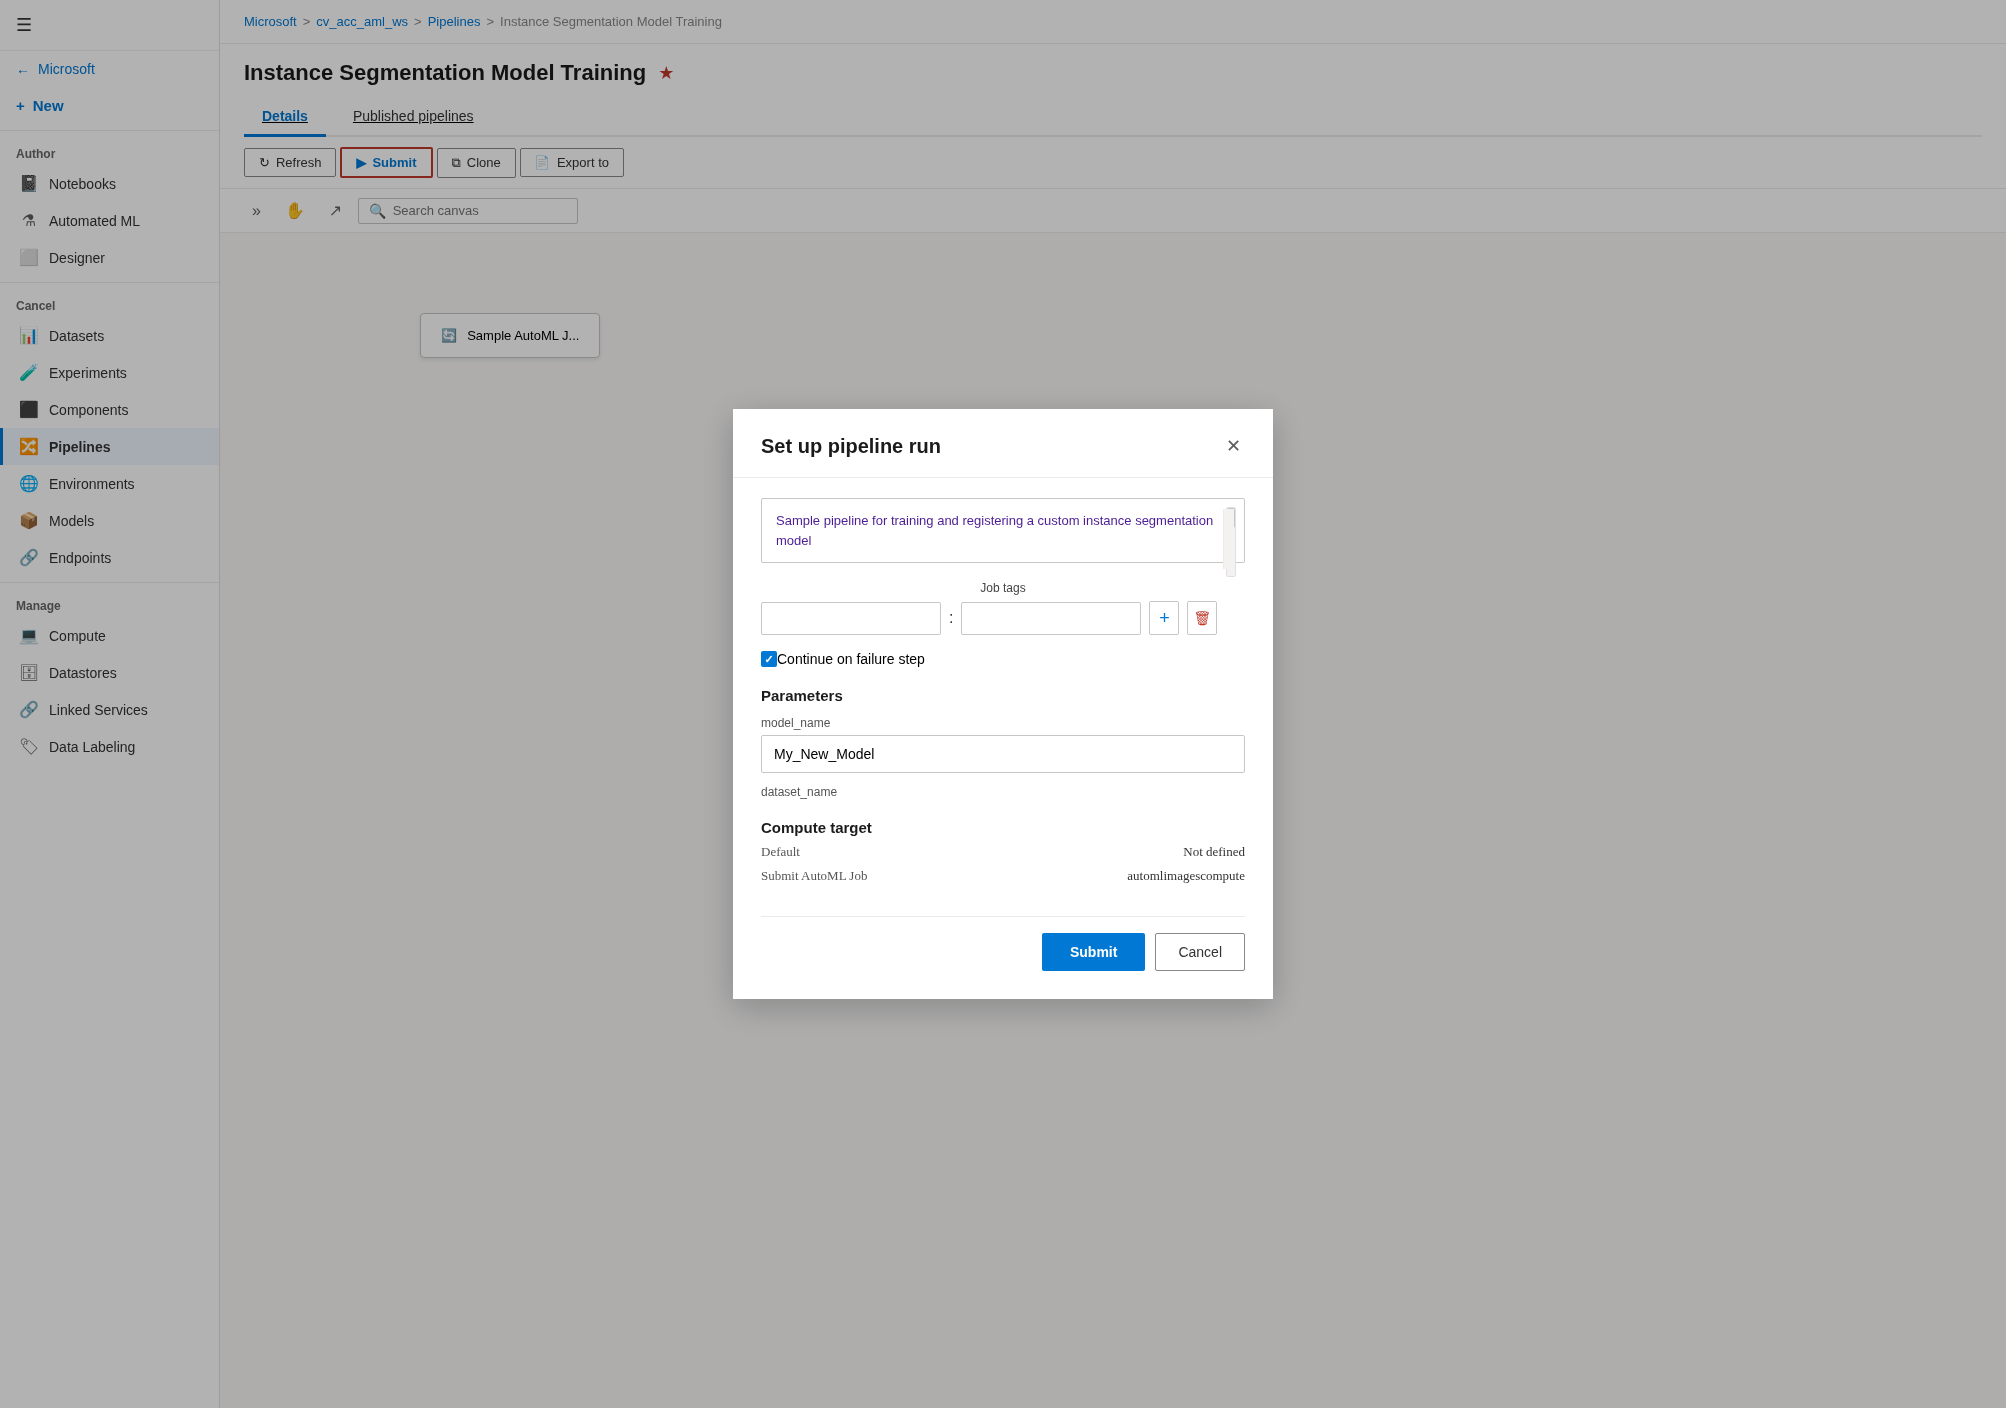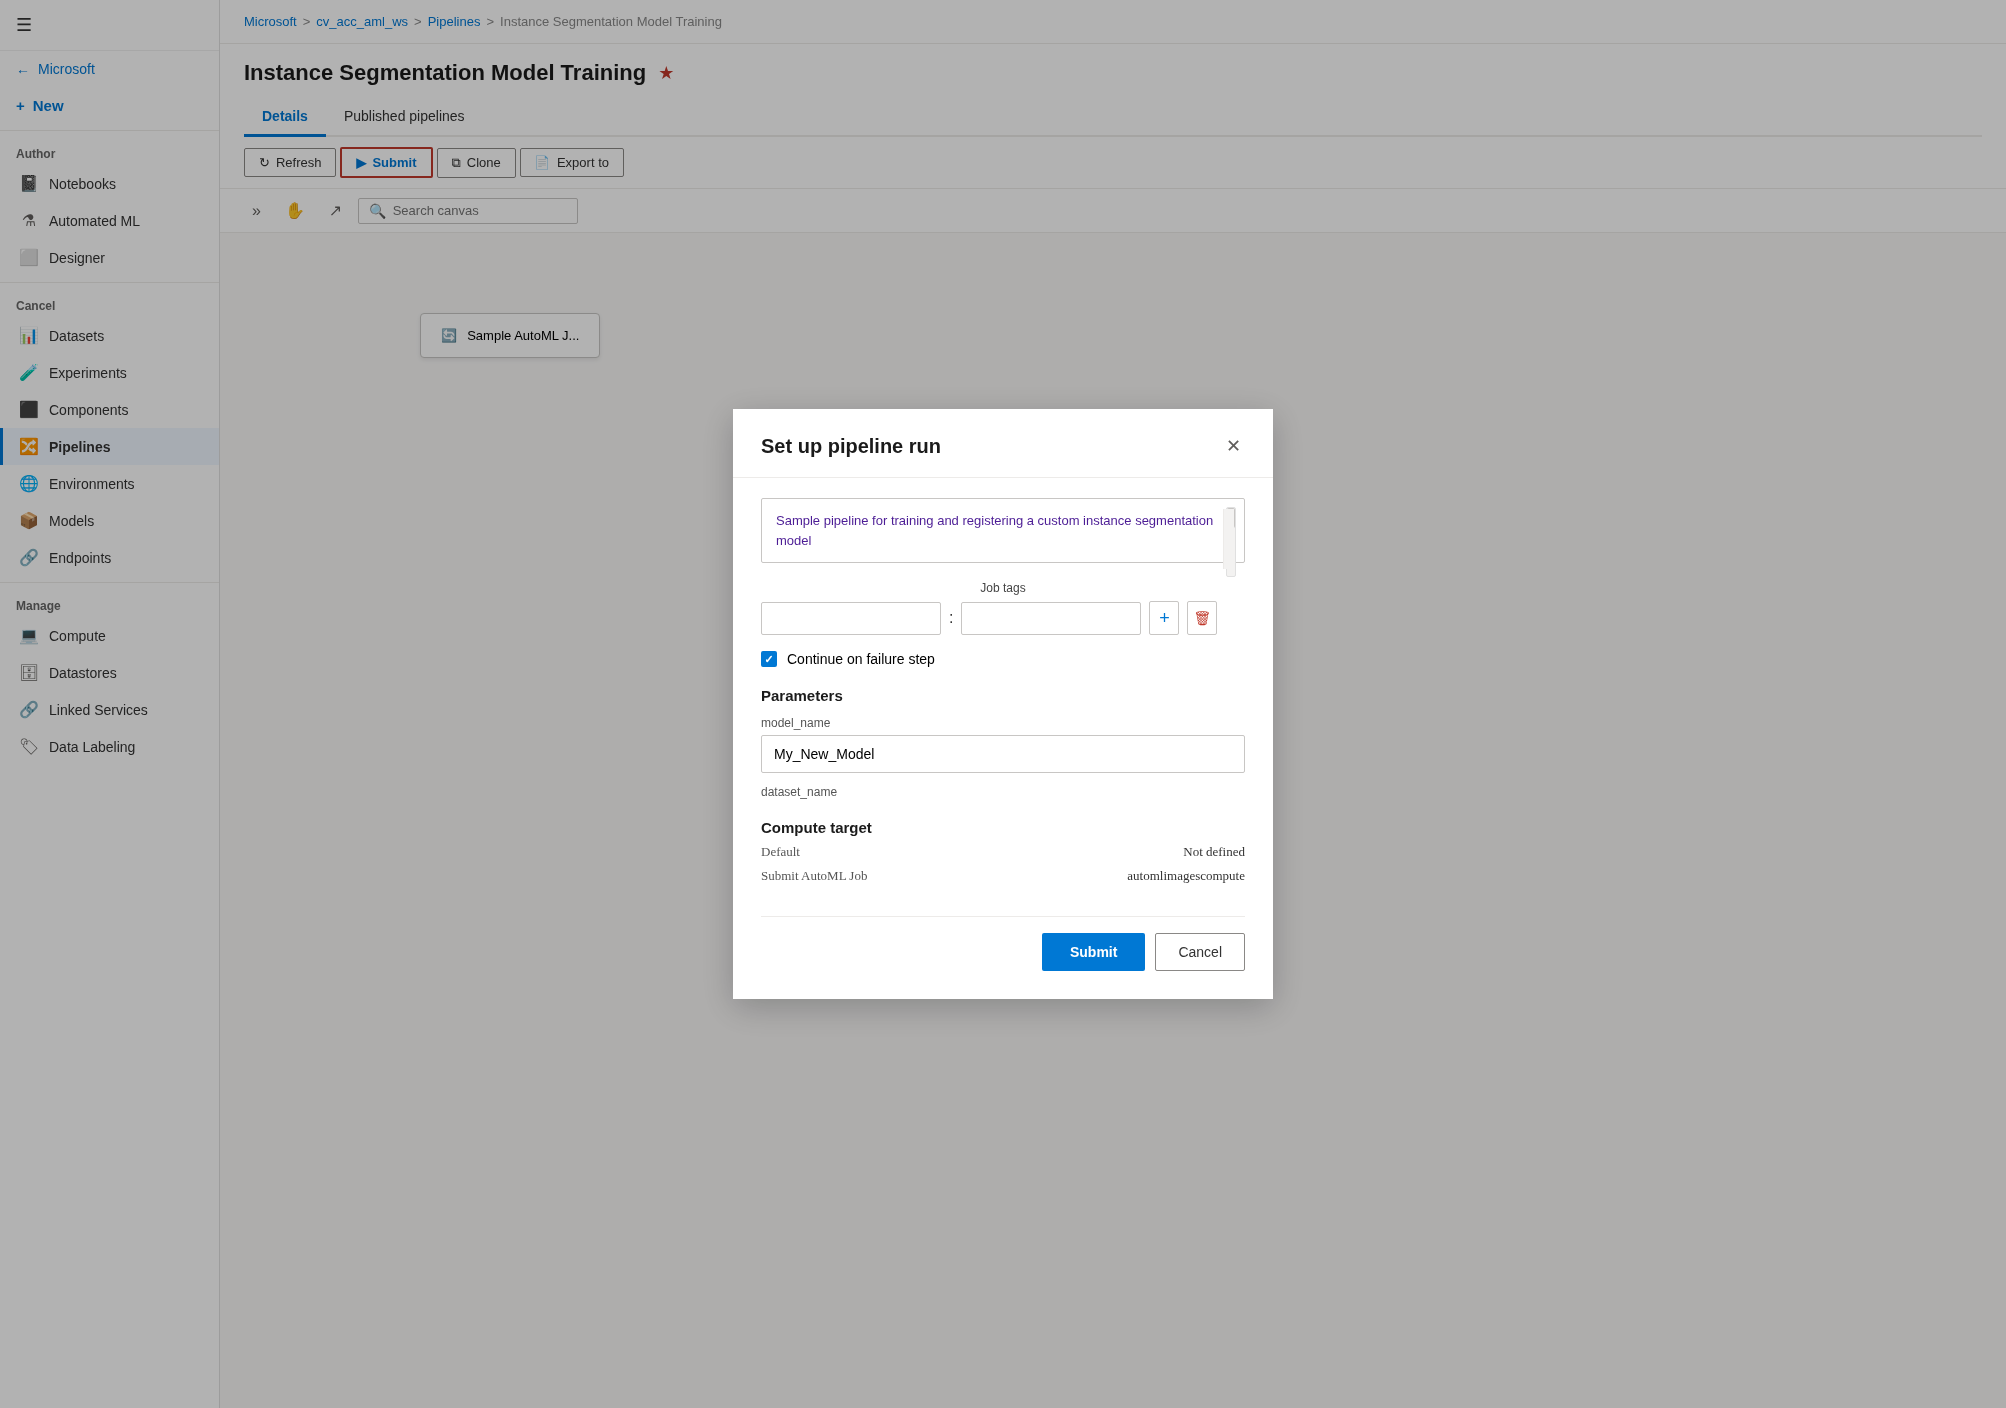--- a/index.html
+++ b/index.html
@@ -99,22 +99,23 @@
     .page-title {
       font-size: 22px;
       font-weight: 600;
       color: #1b1b1b;
     }
     .star-icon { color: #c0392b; font-size: 18px; cursor: pointer; }
 
     
     .tabs {
       display: flex;
-      gap: 0;
+      gap: 9px;
       border-bottom: 2px solid #edebe9;
+      text-decoration: underline;
     }
     .tab {
       padding: 10px 18px;
       cursor: pointer;
       font-size: 14px;
       color: #333;
       border-bottom: 3px solid transparent;
       margin-bottom: -2px;
     }
     .tab.active {
@@ -315,21 +316,20 @@
       align-items: center;
       justify-content: center;
       font-size: 14px;
       color: #c0392b;
     }
 
     
     .checkbox-row {
       display: flex;
       align-items: center;
-      gap: 10px;
       margin-top: 16px;
     }
     .checkbox-blue {
       width: 16px;
       height: 16px;
       background: #0078d4;
       border: 2px solid #0078d4;
       border-radius: 2px;
       display: flex;
       align-items: center;

